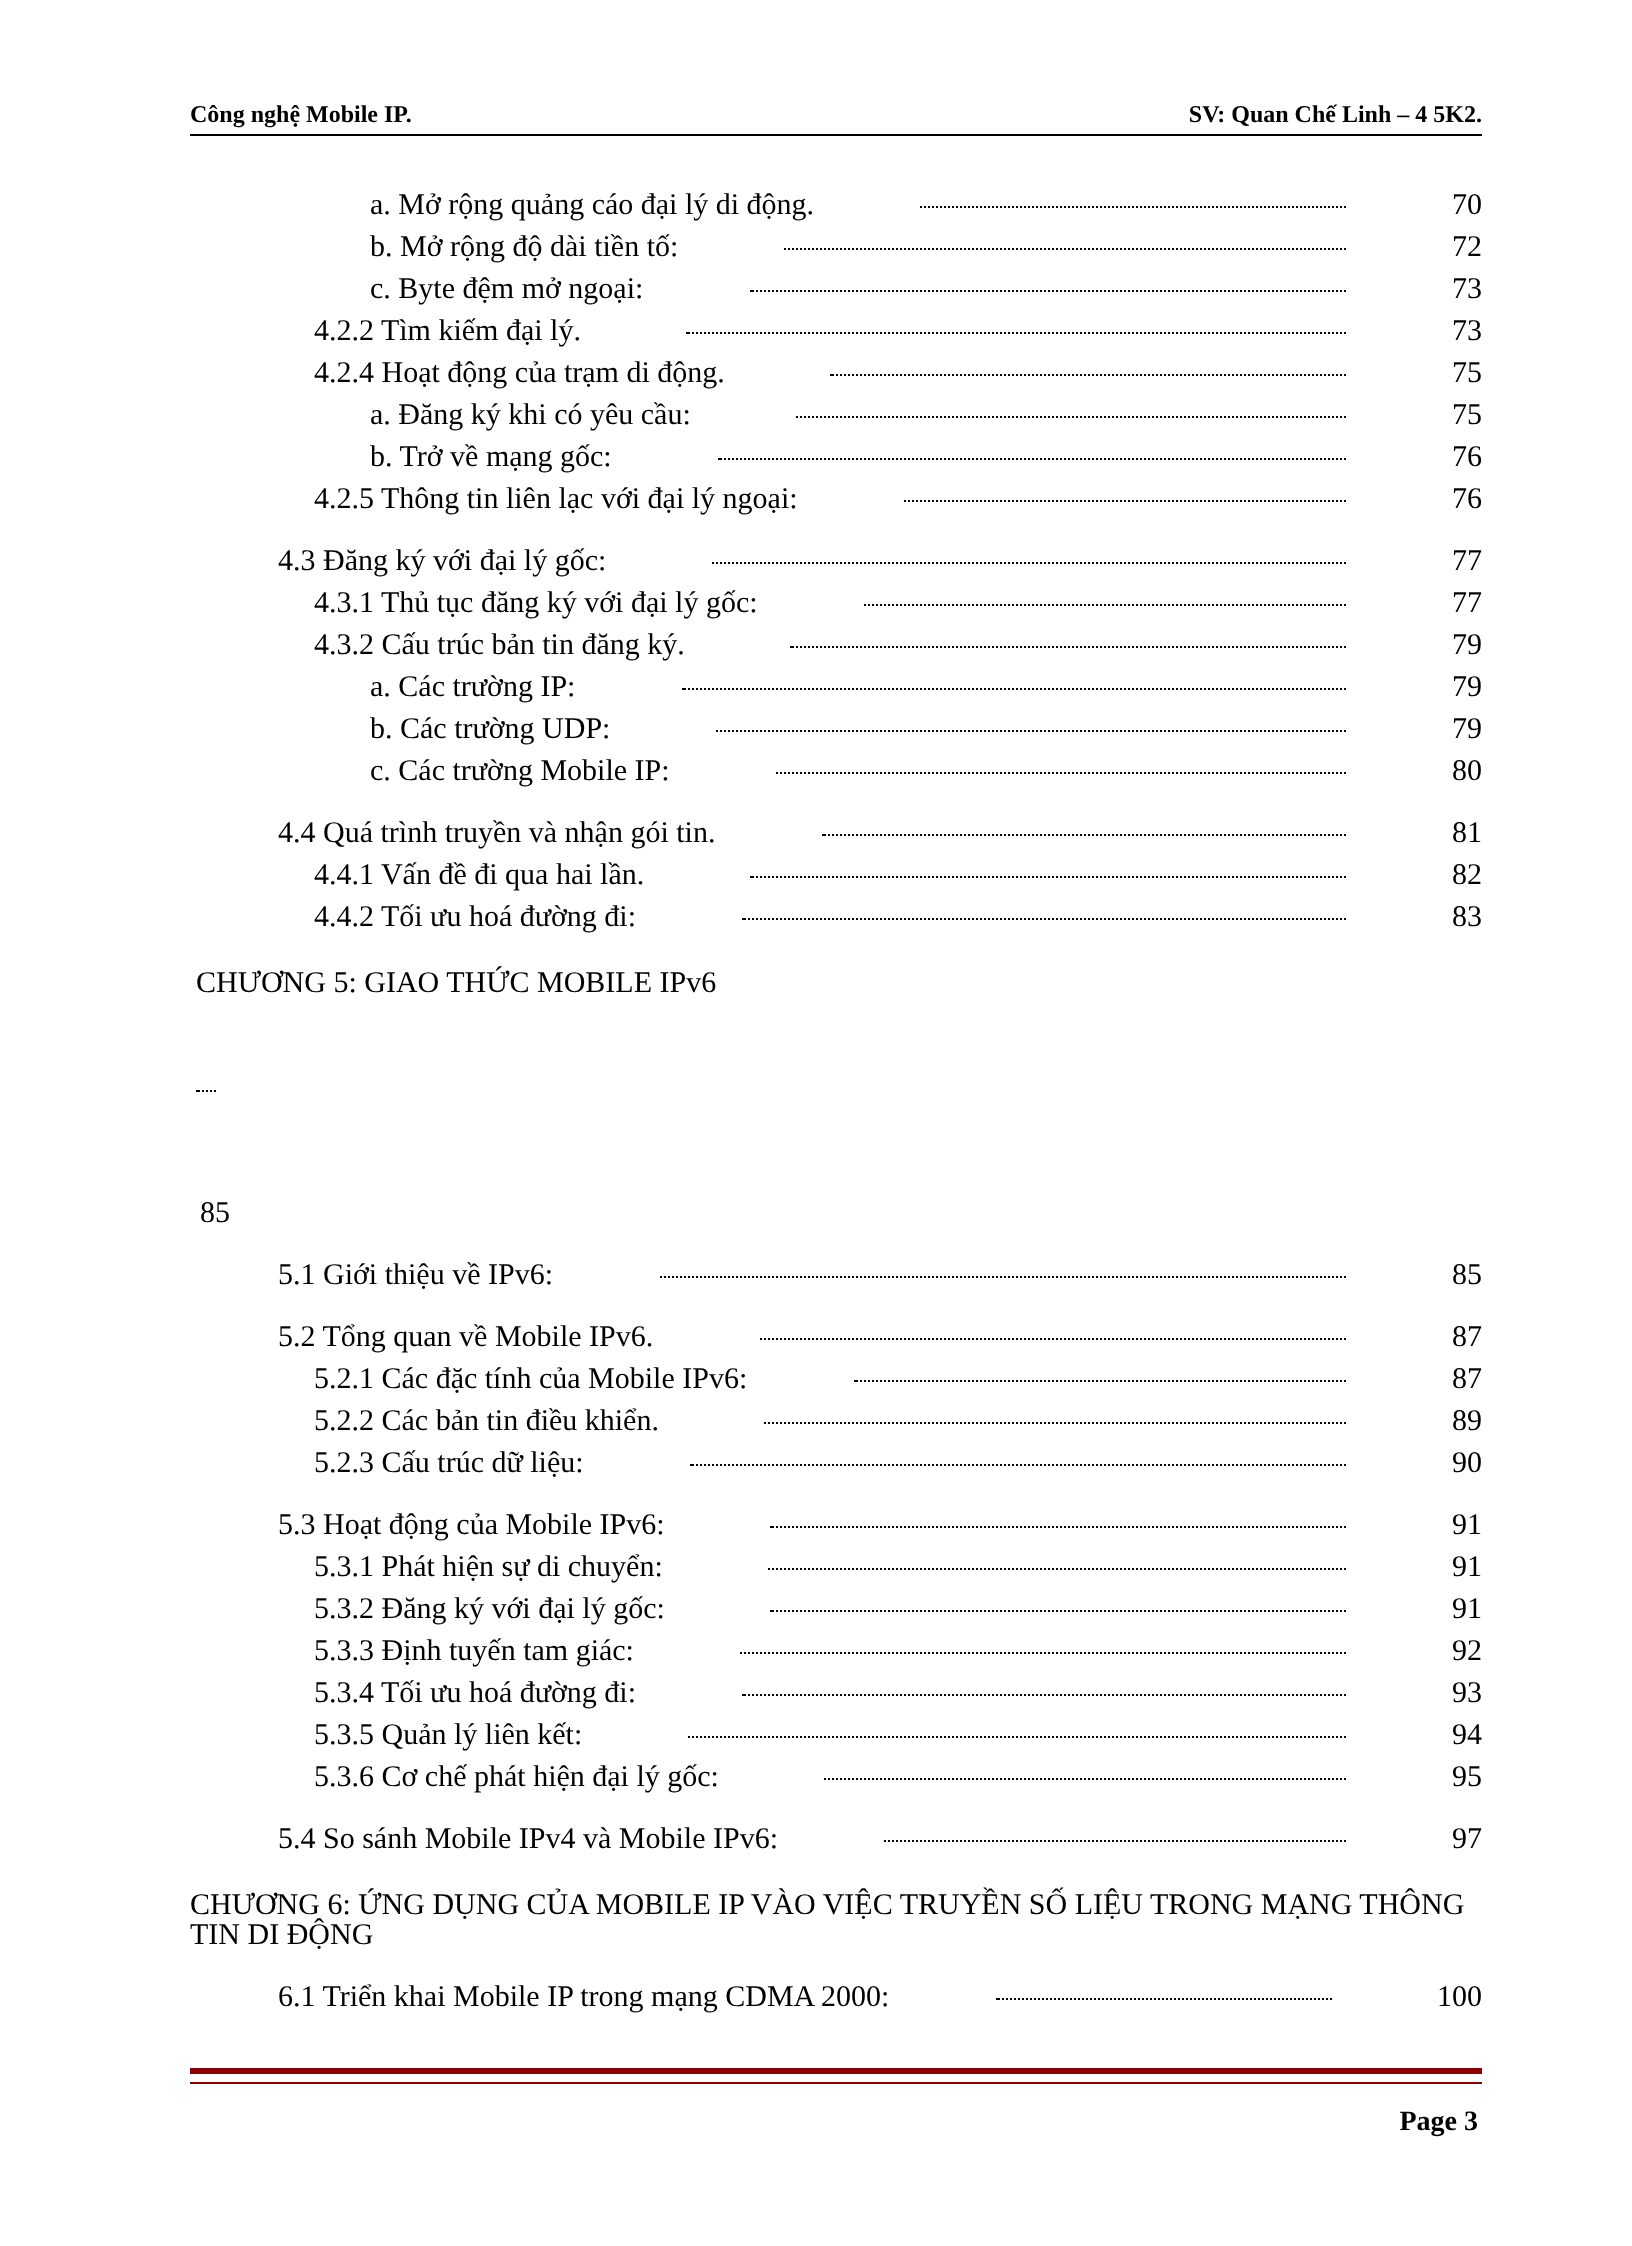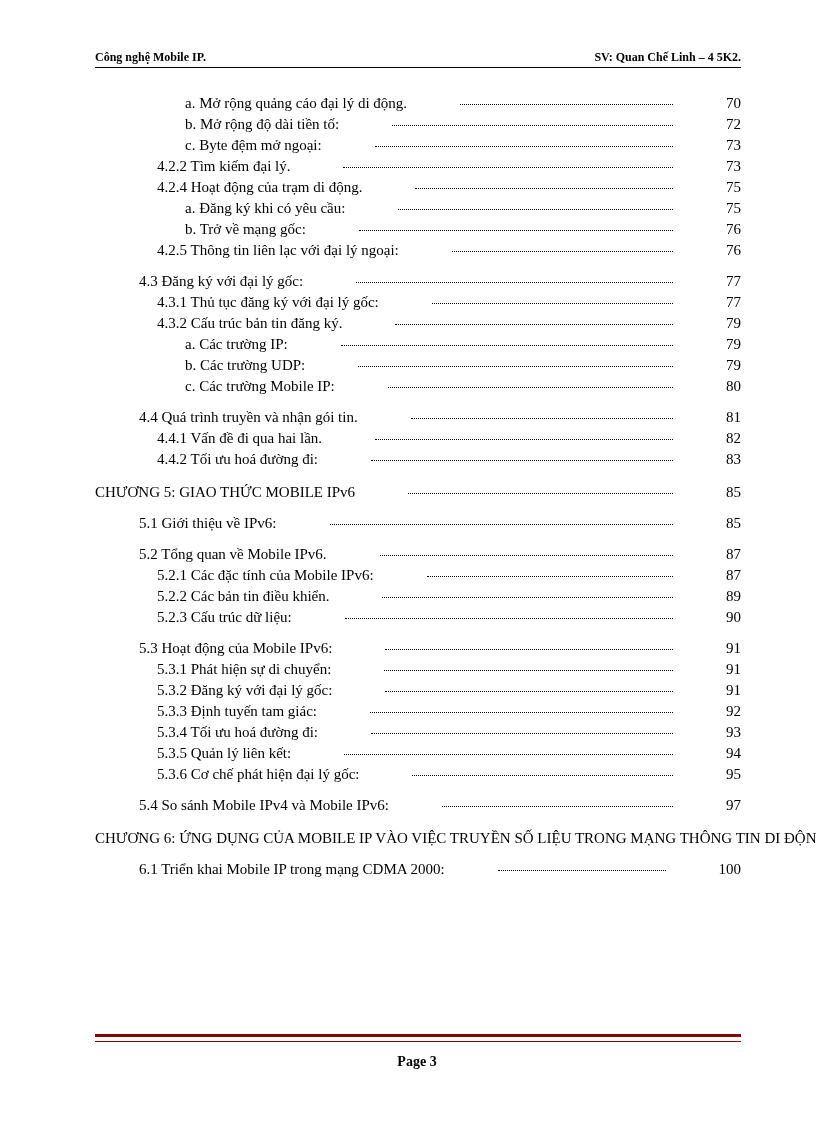--- a/index.html
+++ b/index.html
@@ -37,21 +37,21 @@
   .toc {
     line-height: 1.0;
   }
   .toc-entry {
     display: flex;
     align-items: baseline;
     margin: 6px 0;
     font-size: 15px;
     gap: 48px;
   }
-  .toc-entry.level-1 { margin-left: 0;    margin-top: 18px; }
+  .toc-entry.level-1 { margin-left: 0;    margin-top: 18px; flex-direction: column; }
   .toc-entry.level-2 { margin-left: 44px; margin-top: 16px;}
   .toc-entry.level-3 { margin-left: 62px; }
   .toc-entry.level-4 { margin-left: 90px; }
   .toc-title { flex: 0 0 auto; padding-right: 2px;}
   .toc-dots {
     flex: 1 1 auto;
     border-bottom: 1.5px dotted #000;
     margin: 0 3px 3px 3px;
     position: relative;
     top: -3px;
@@ -59,21 +59,21 @@
   }
   .toc-page { flex: 0 0 auto; padding-left: 2px;}
   .footer-rule {
     border: none;
     border-top: 3px solid #8b0000;
     border-bottom: 1px solid #8b0000;
     height: 4px;
     margin-top: 24px;
   }
   .footer-text {
-    text-align: center;
+    text-align: right;
     font-weight: bold;
     font-size: 14px;
     margin-top: 12px;
     padding-right: 2px;
   }
   .content-area{
     height: 960px;
   }
 </style>
 </head>

